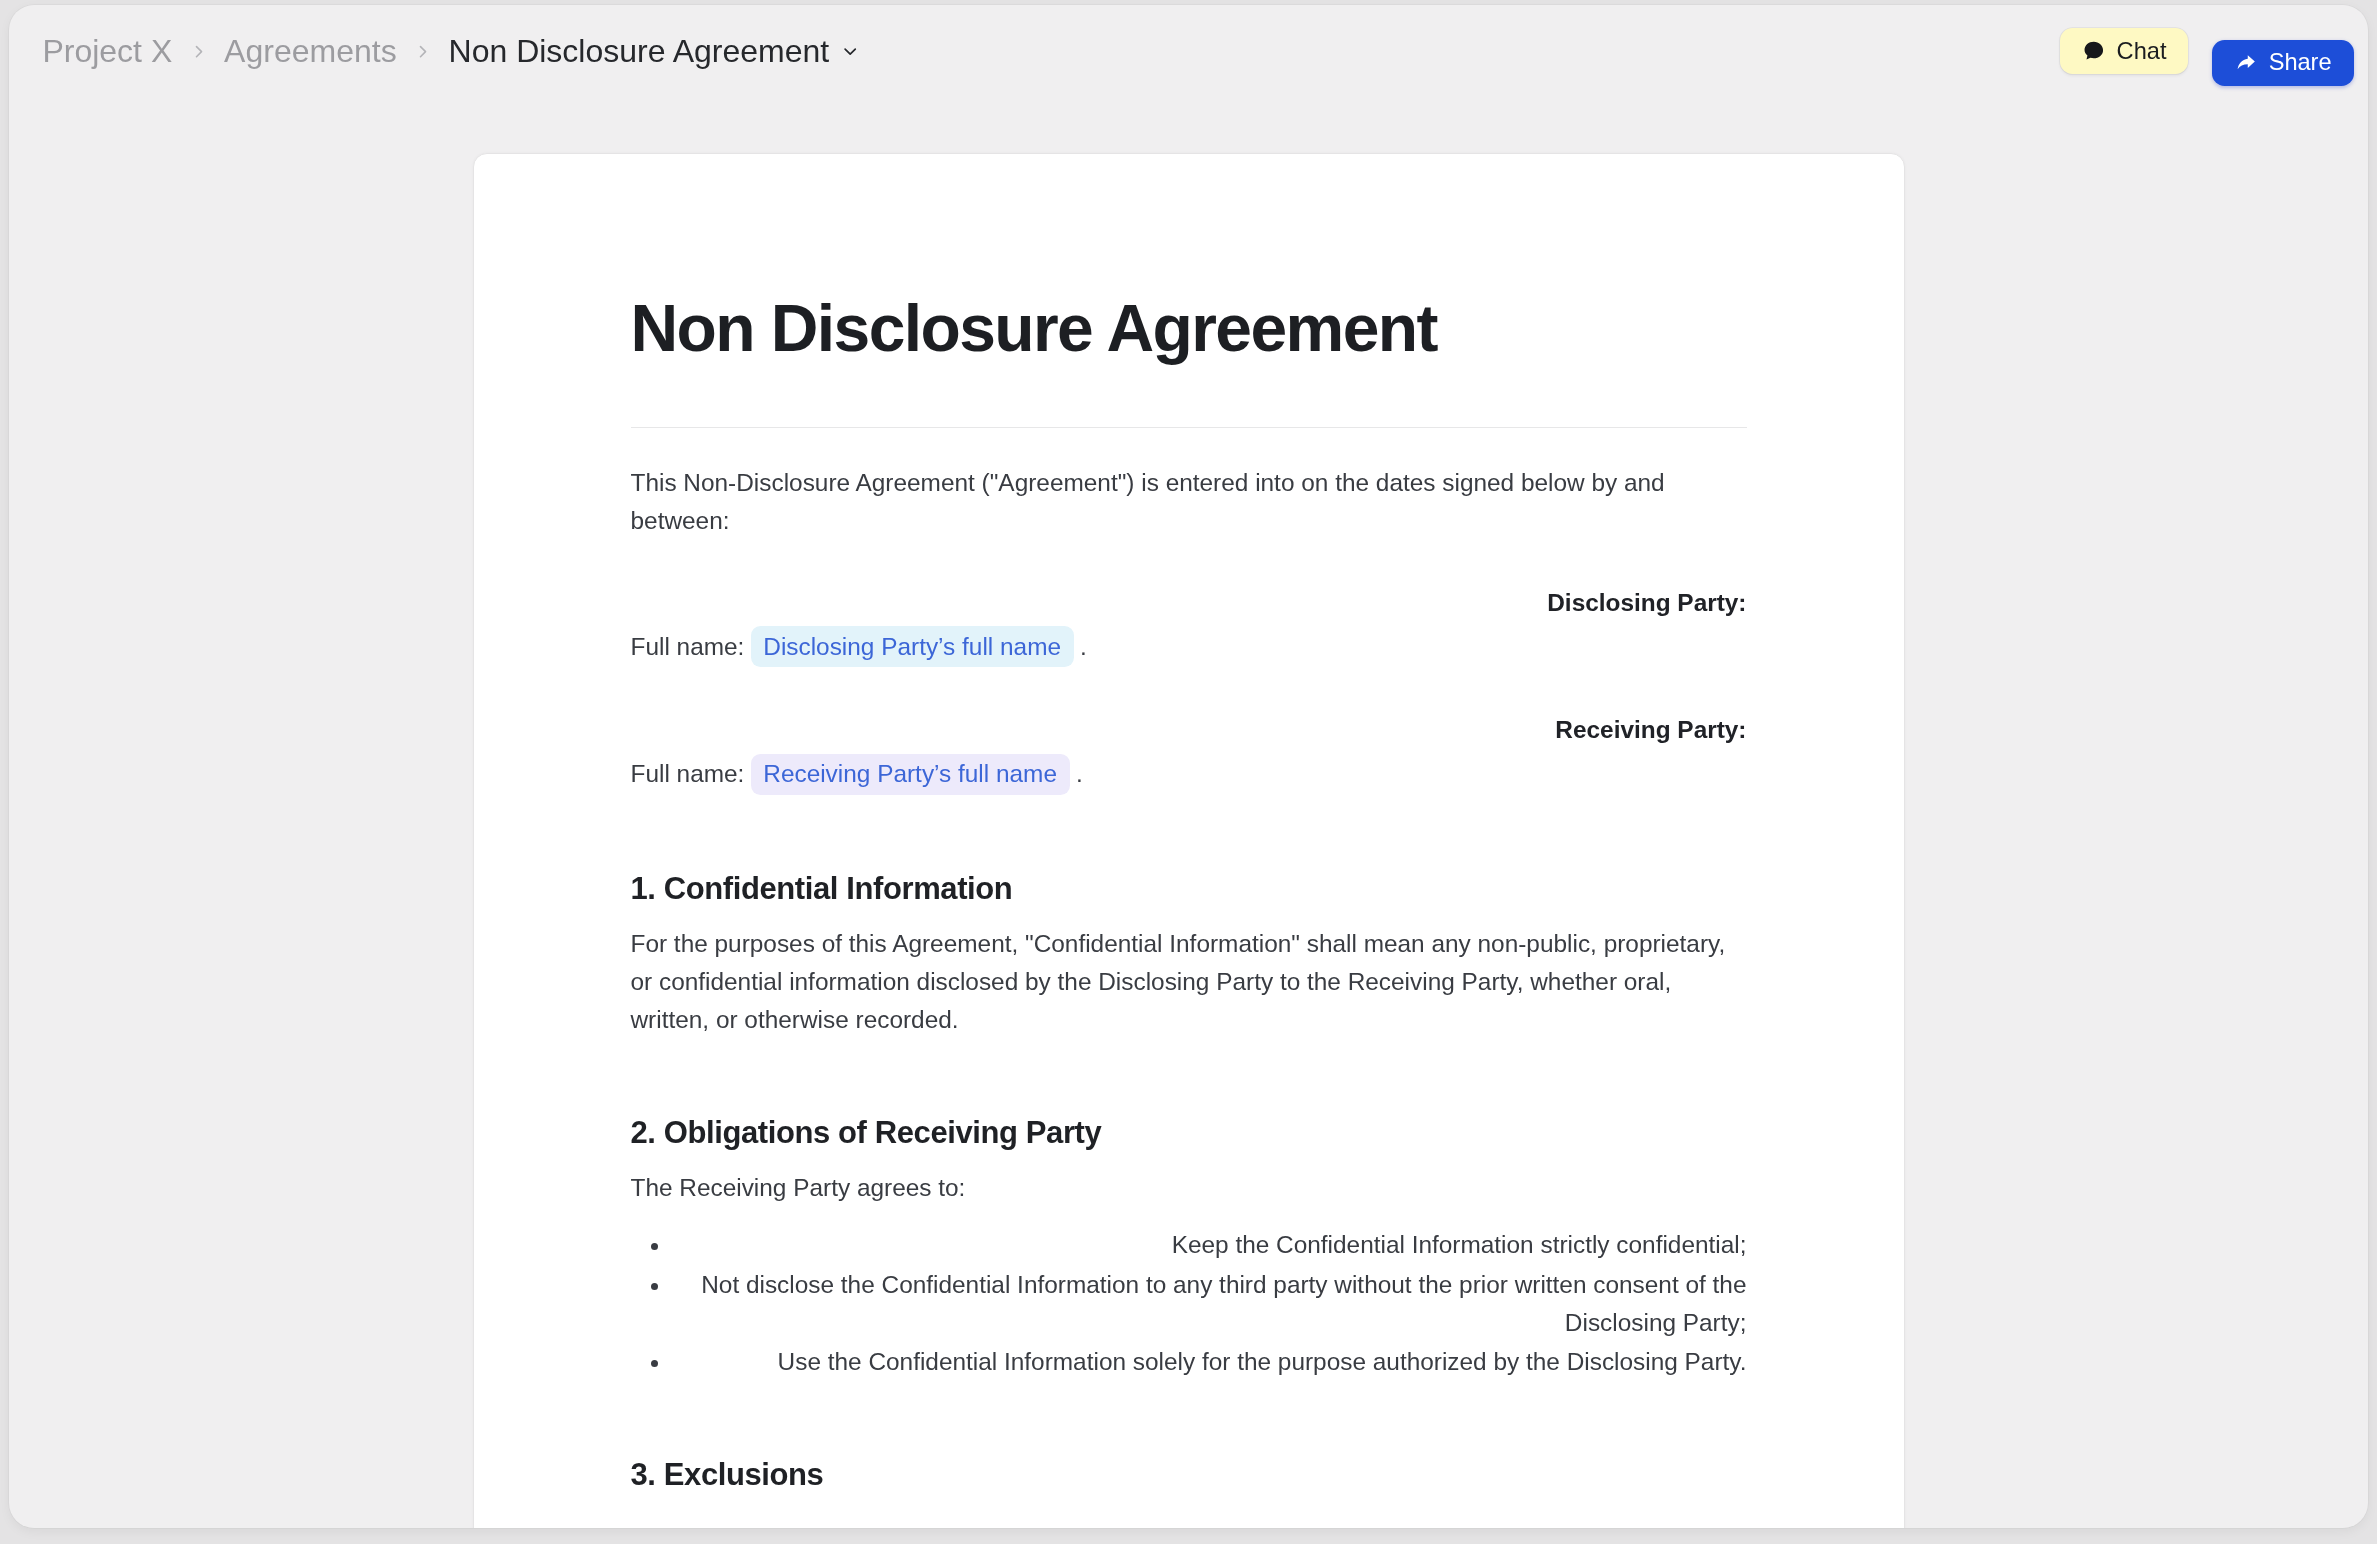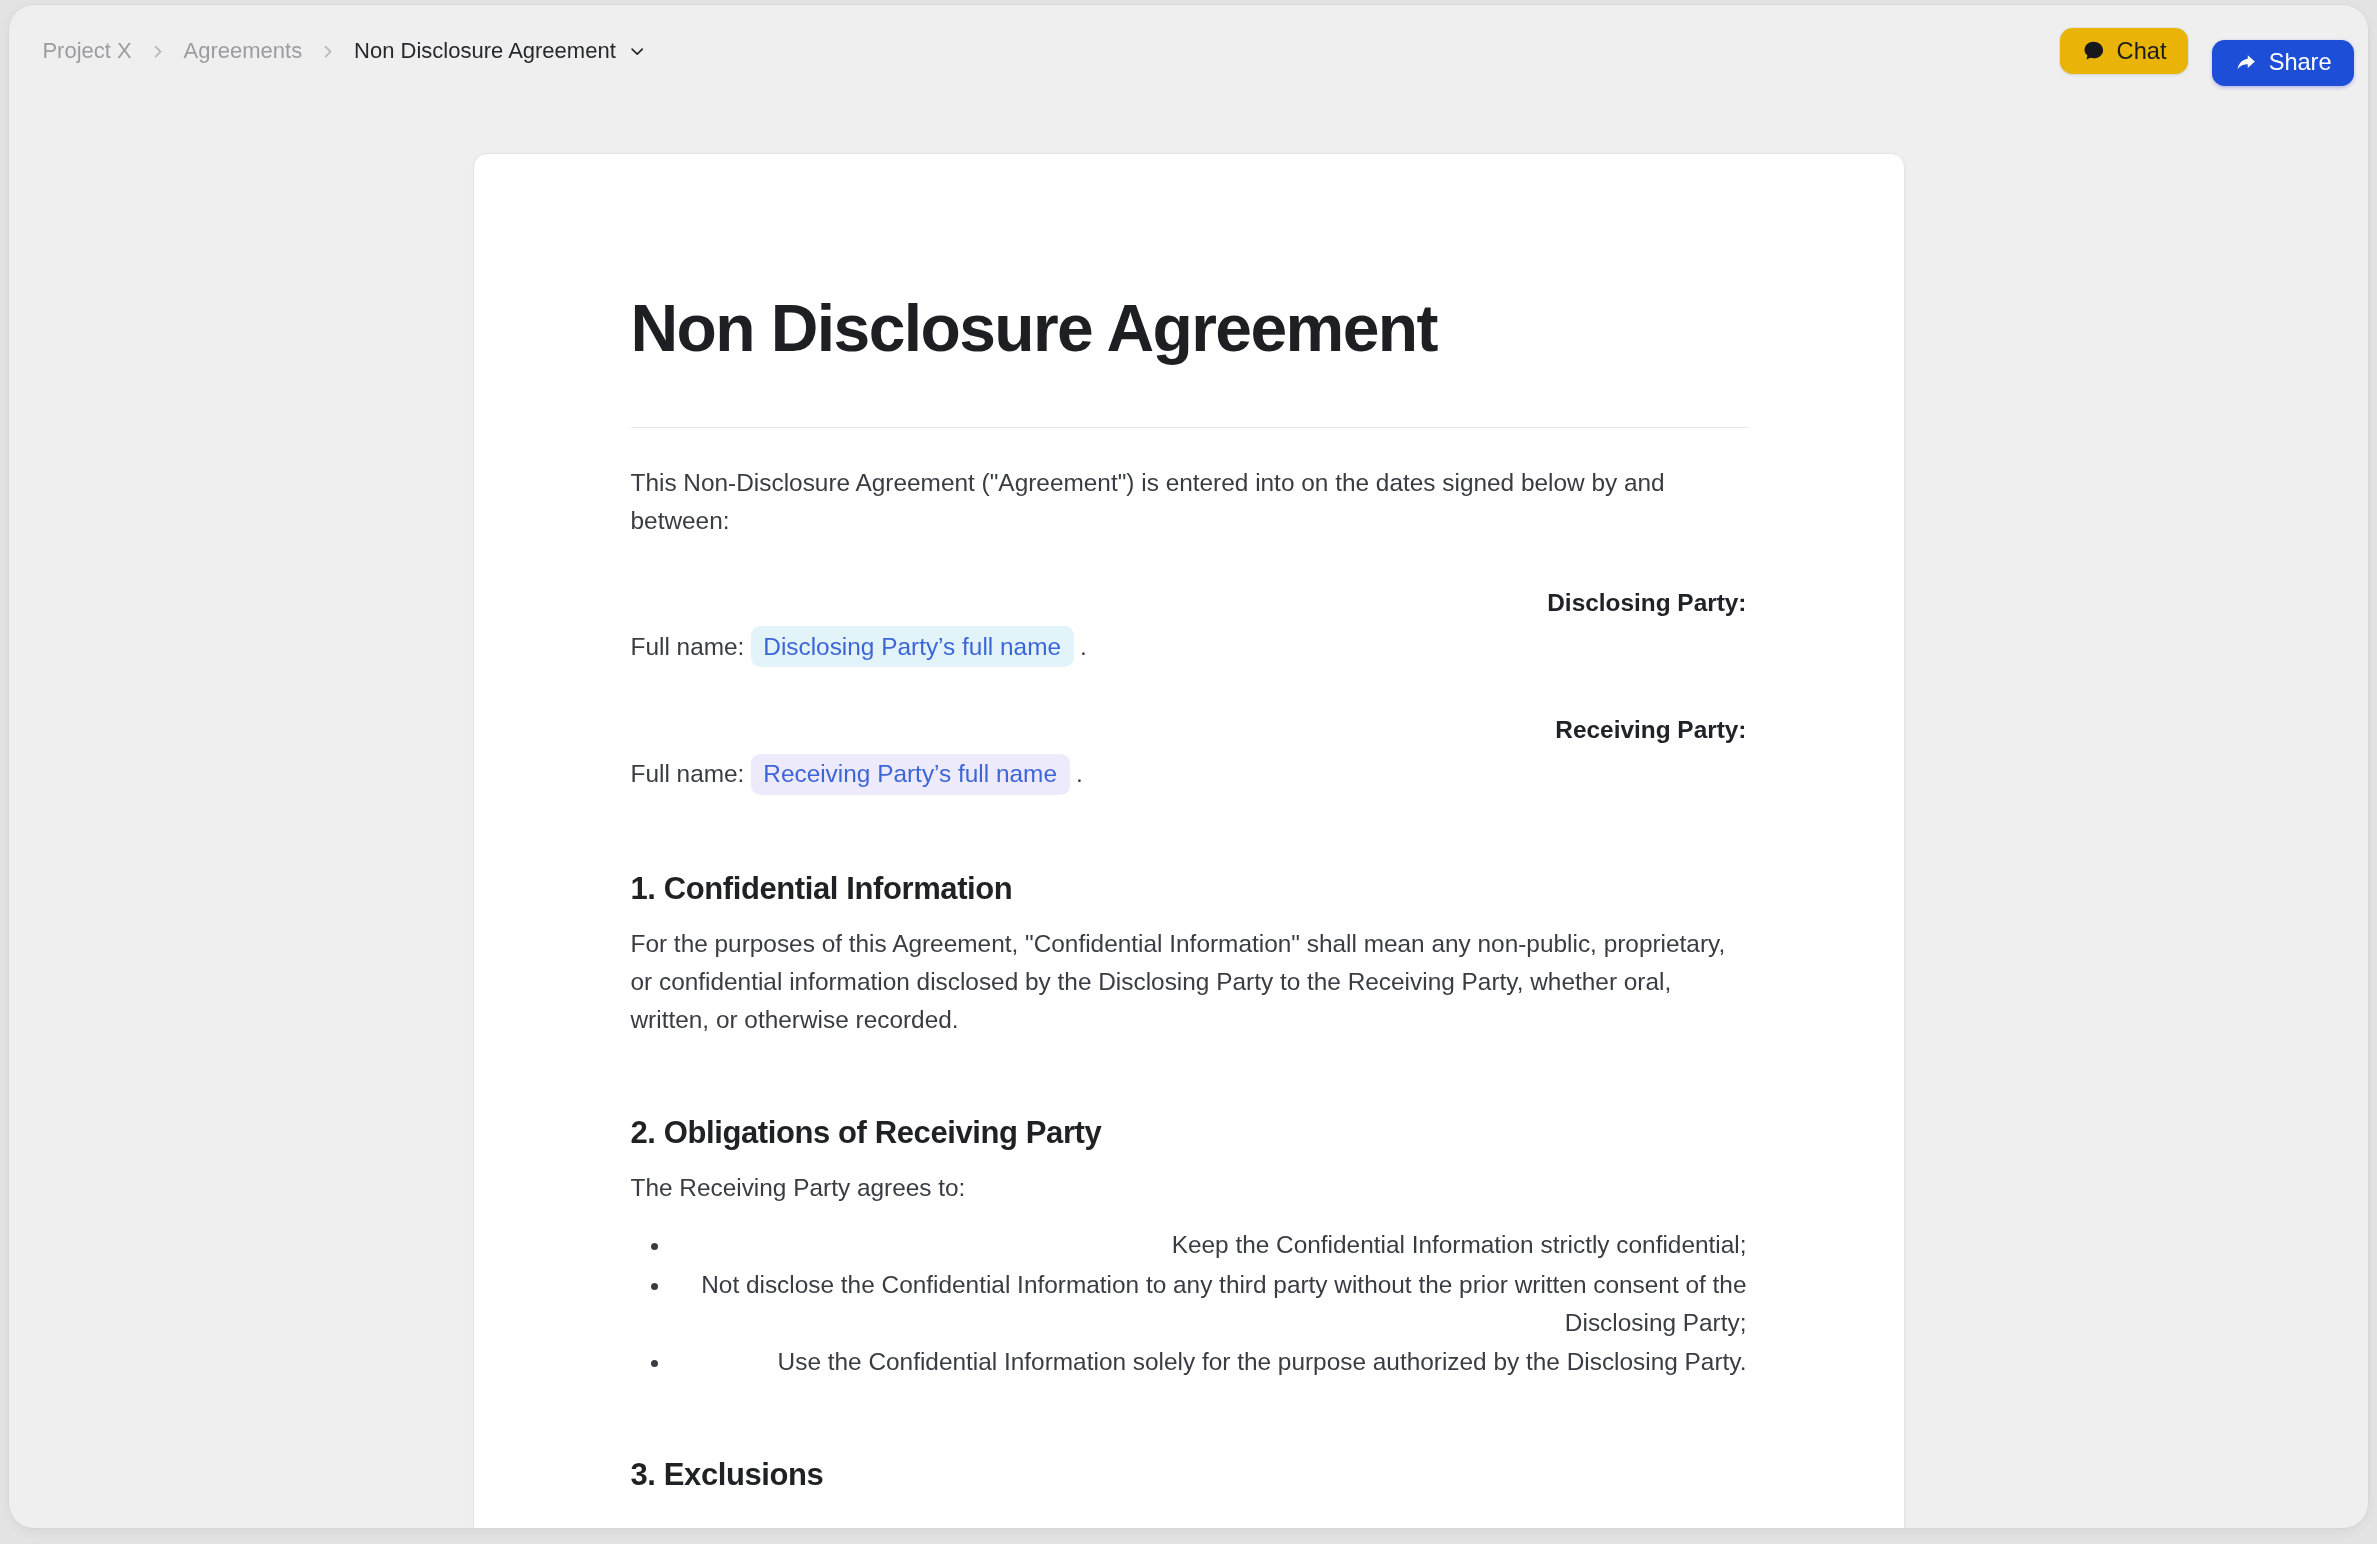--- a/index.html
+++ b/index.html
@@ -24,21 +24,21 @@
     height: 93px;
     display: flex;
     align-items: center;
     justify-content: space-between;
     padding: 0 14px 0 33px;
   }
   .breadcrumb {
     display: flex;
     align-items: center;
     gap: 17.3px;
-    font-size: 22px;
+    font-size: 32px;
   }
   .crumb { color: #9c9ca0; cursor: default; }
   .crumb.current {
     color: #26282c;
     font-weight: 500;
     display: flex; align-items: center; gap: 11px;
   }
   .crumb-sep { display: flex; align-items: center; }
   .topbar-actions { display: flex; align-items: center; gap: 23.6px; }
   .btn {
@@ -48,21 +48,21 @@
     gap: 11px;
     padding: 0 22px;
     border: none;
     border-radius: 12.6px;
     font-family: inherit;
     font-size: 23.6px;
     font-weight: 500;
     cursor: pointer;
   }
   .btn-chat {
-    background: #eab308;
+    background: #fef9c3;
     color: #1b1d20;
     box-shadow: 0 0 0 0.8px rgba(0,0,0,0.06), 0 1.6px 3.1px rgba(0,0,0,0.06);
   }
   .btn-share {
     background: #1d4ed8;
     color: #ffffff;
     box-shadow: 0 1.6px 3.9px rgba(74,94,208,0.35);
     margin-top: 23px;
   }
   

